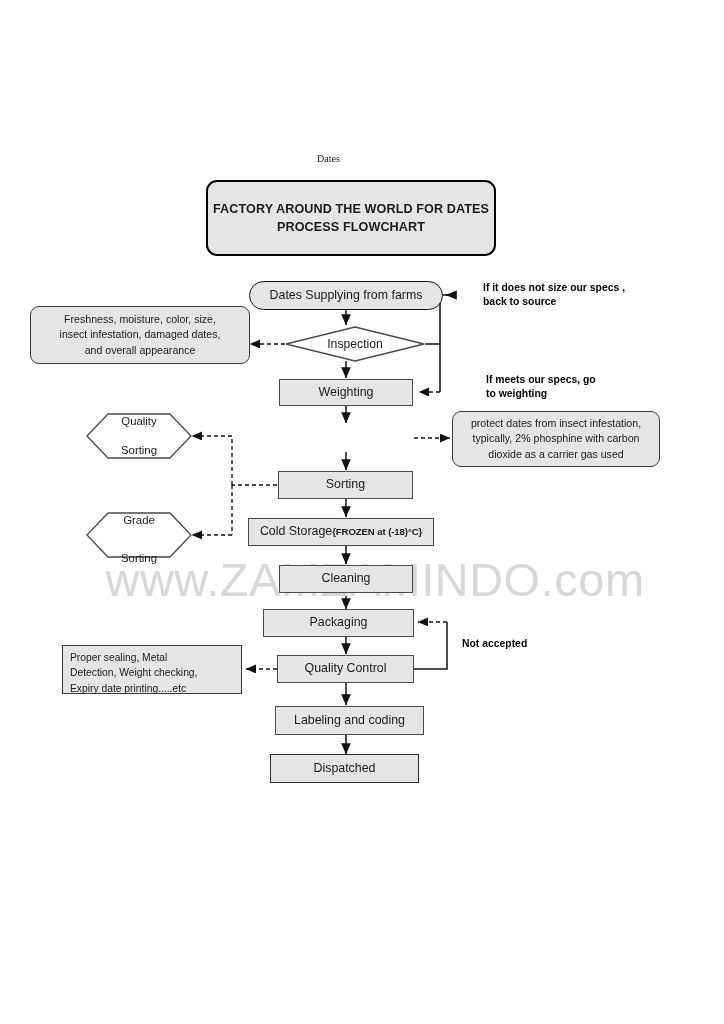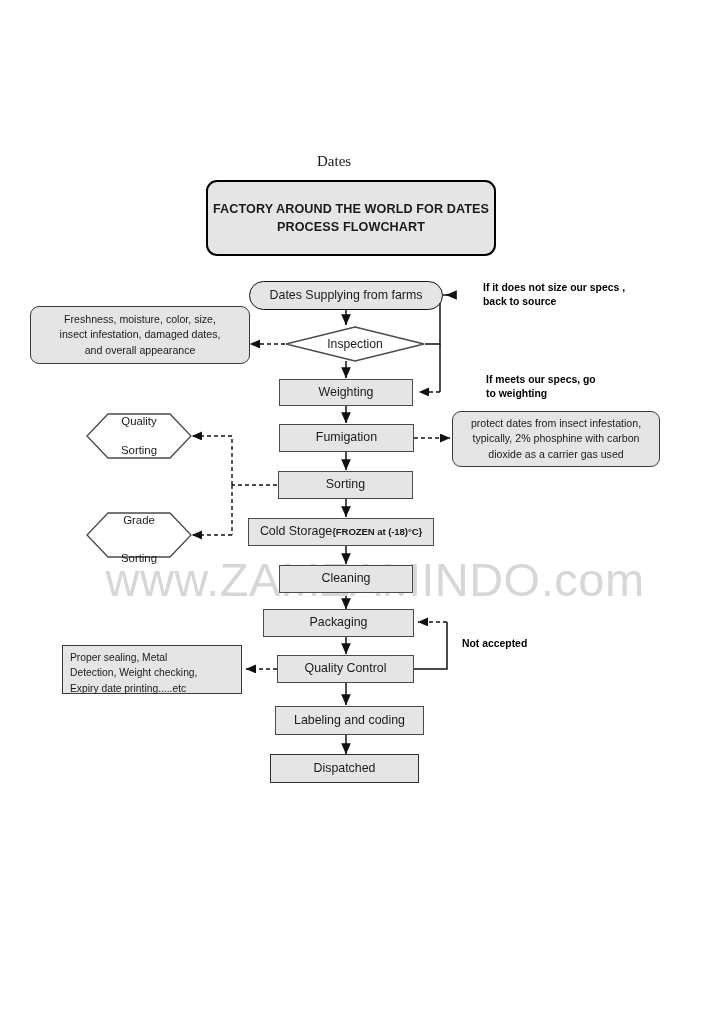--- a/index.html
+++ b/index.html
@@ -73,21 +73,21 @@
     position: absolute;
     font-size: 10.4px;
     font-weight: bold;
     line-height: 1.38;
     text-align: left;
     z-index: 3;
     color: #000;
   }
   .doc-title {
     position: absolute;
-    font-size: 15px;
+    font-size: 10px;
     font-family: "Liberation Serif", serif;
     color: #1a1a1a;
     z-index: 3;
   }
   .hex-wrap {
     position: absolute;
     z-index: 3;
   }
   .hex-wrap svg { display: block; }
   .hex-text {
@@ -248,23 +248,20 @@
 
   <div class="plain-label" style="left:486px; top:373px; width:180px;">
     <div>If meets our specs, go</div>
     <div>to weighting</div>
   </div>
 
   <div class="node proc" style="left:279px; top:379px; width:134px; height:27px;">
     <span>Weighting</span>
   </div>
 
-  <div class="node proc" style="left:279px; top:424px; width:135px; height:28px;">
-    <span>Fumigation</span>
-  </div>
 
   <div class="note node" style="left:452px; top:411px; width:208px; height:56px; flex-direction:column;">
     <span>protect dates from insect infestation,</span>
     <span>typically, 2% phosphine with carbon</span>
     <span>dioxide as a carrier gas used</span>
   </div>
 
   <div class="hex-wrap" style="left:86px; top:413px; width:106px; height:46px;">
     <svg width="106" height="46" viewBox="0 0 106 46" xmlns="http://www.w3.org/2000/svg">
       <polygon points="22,1 84,1 105,23 84,45 22,45 1,23" fill="#ffffff" stroke="#4a4a4a" stroke-width="1.3"></polygon>

